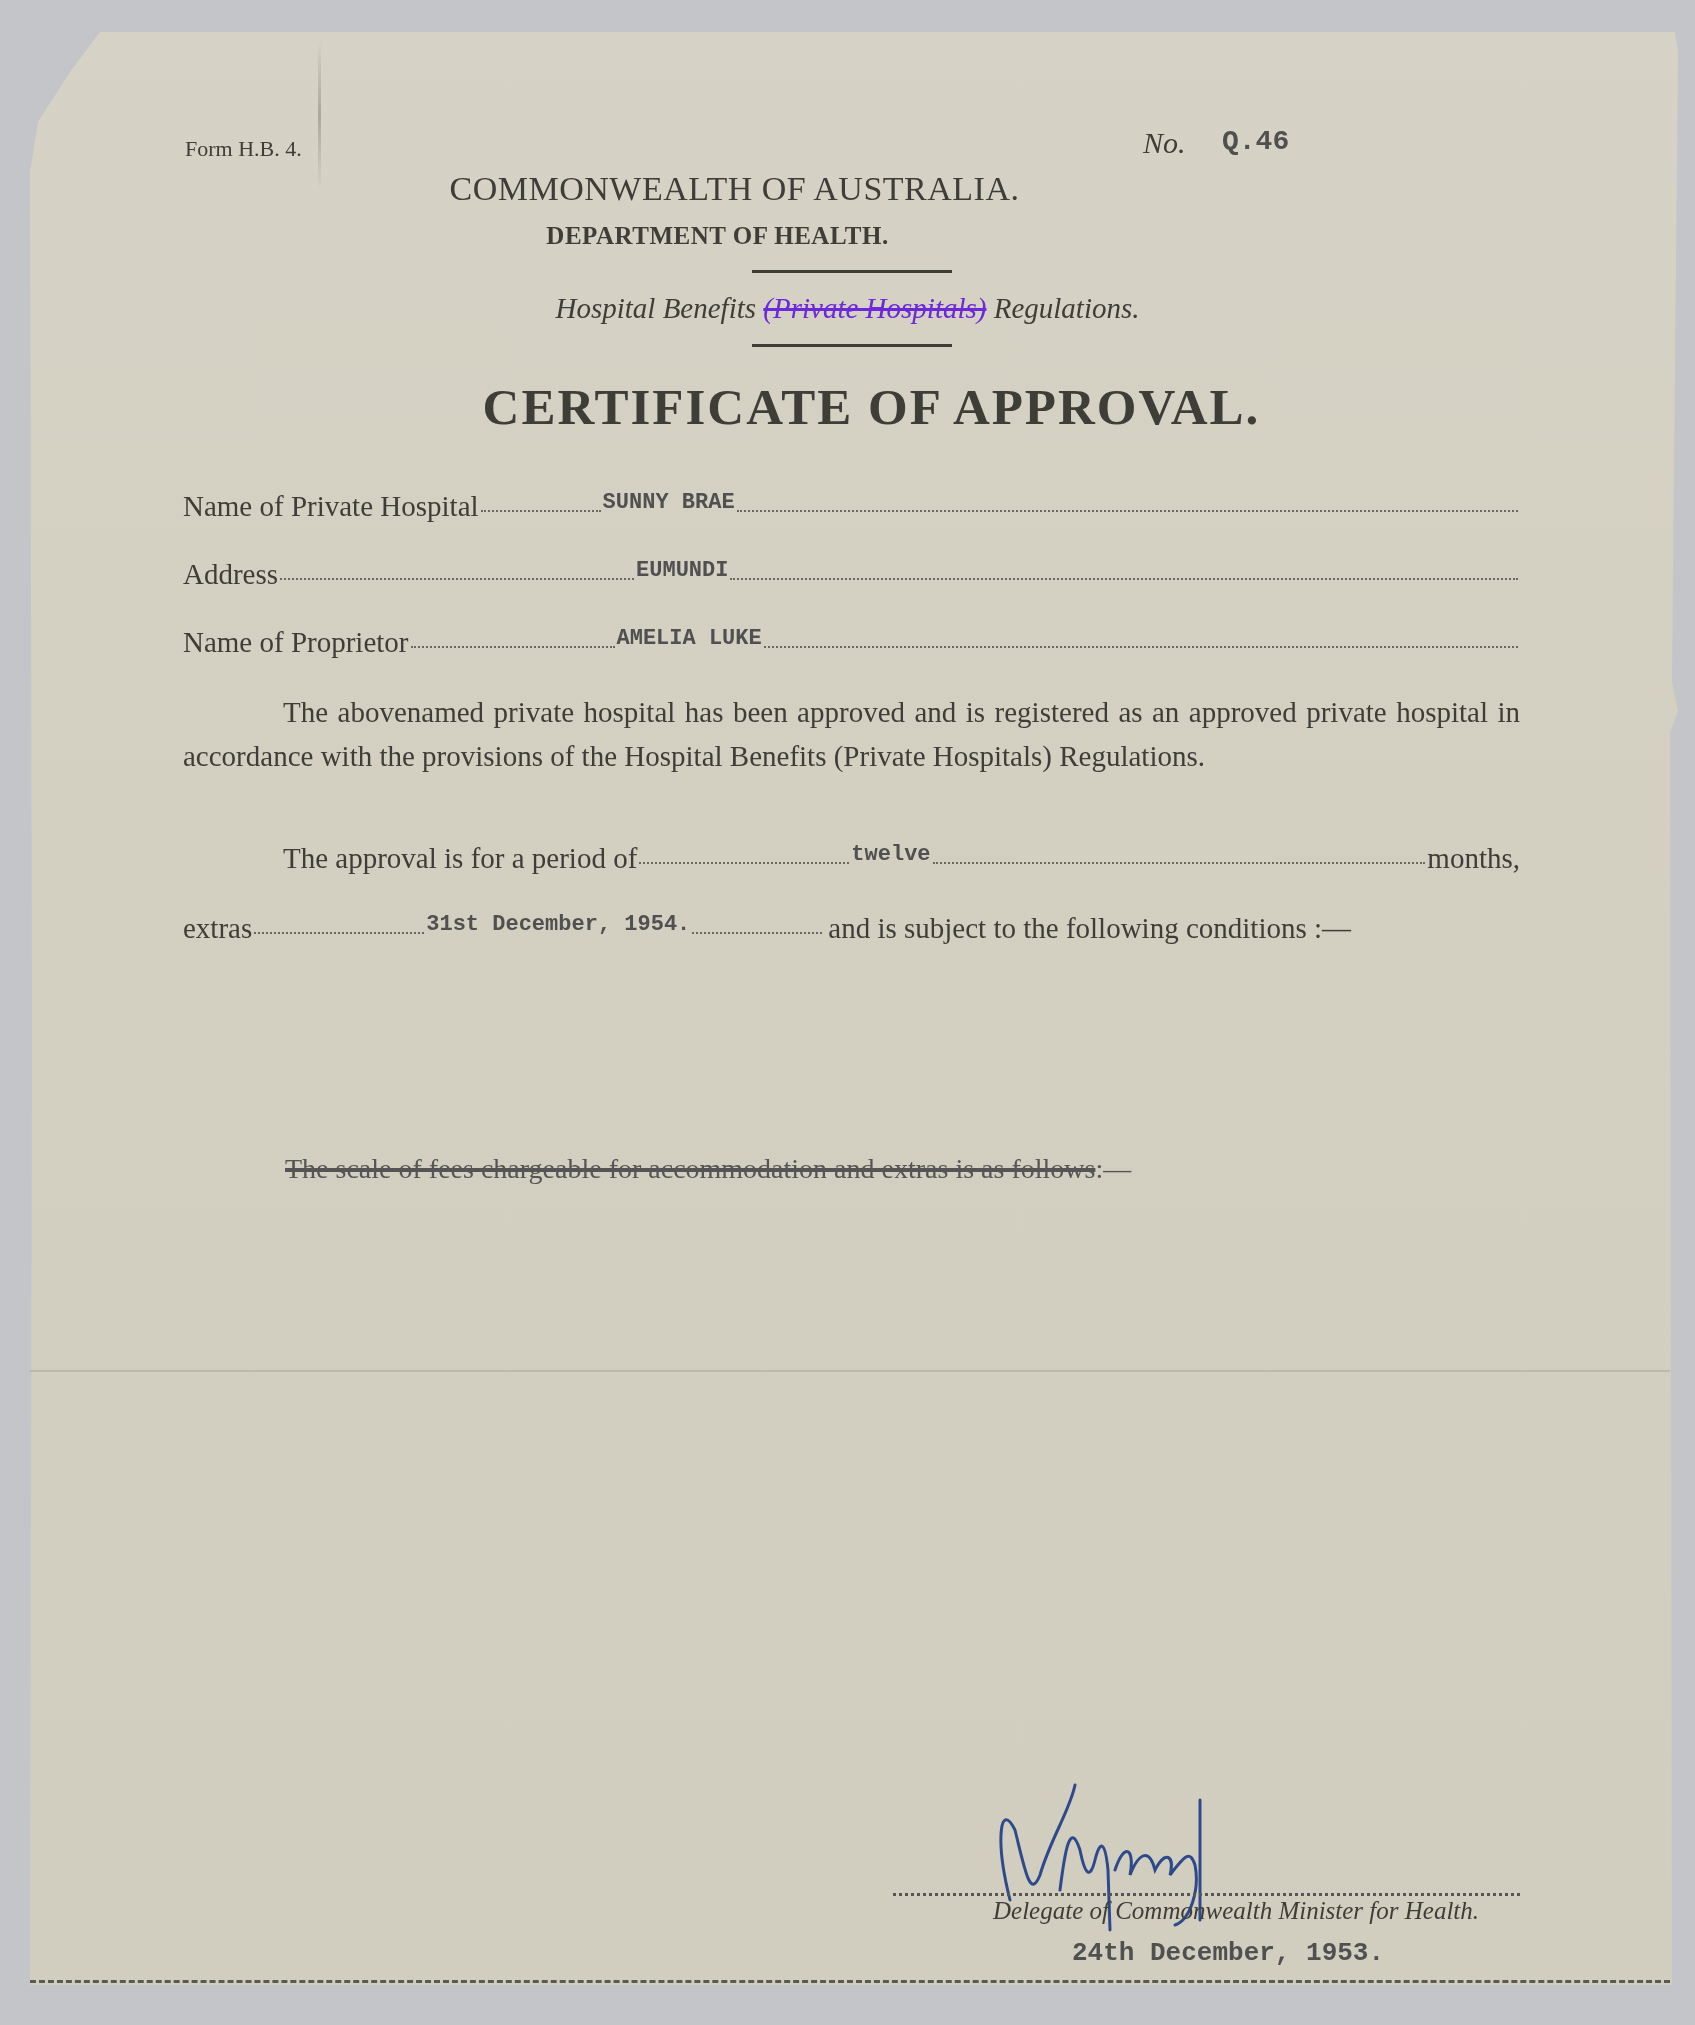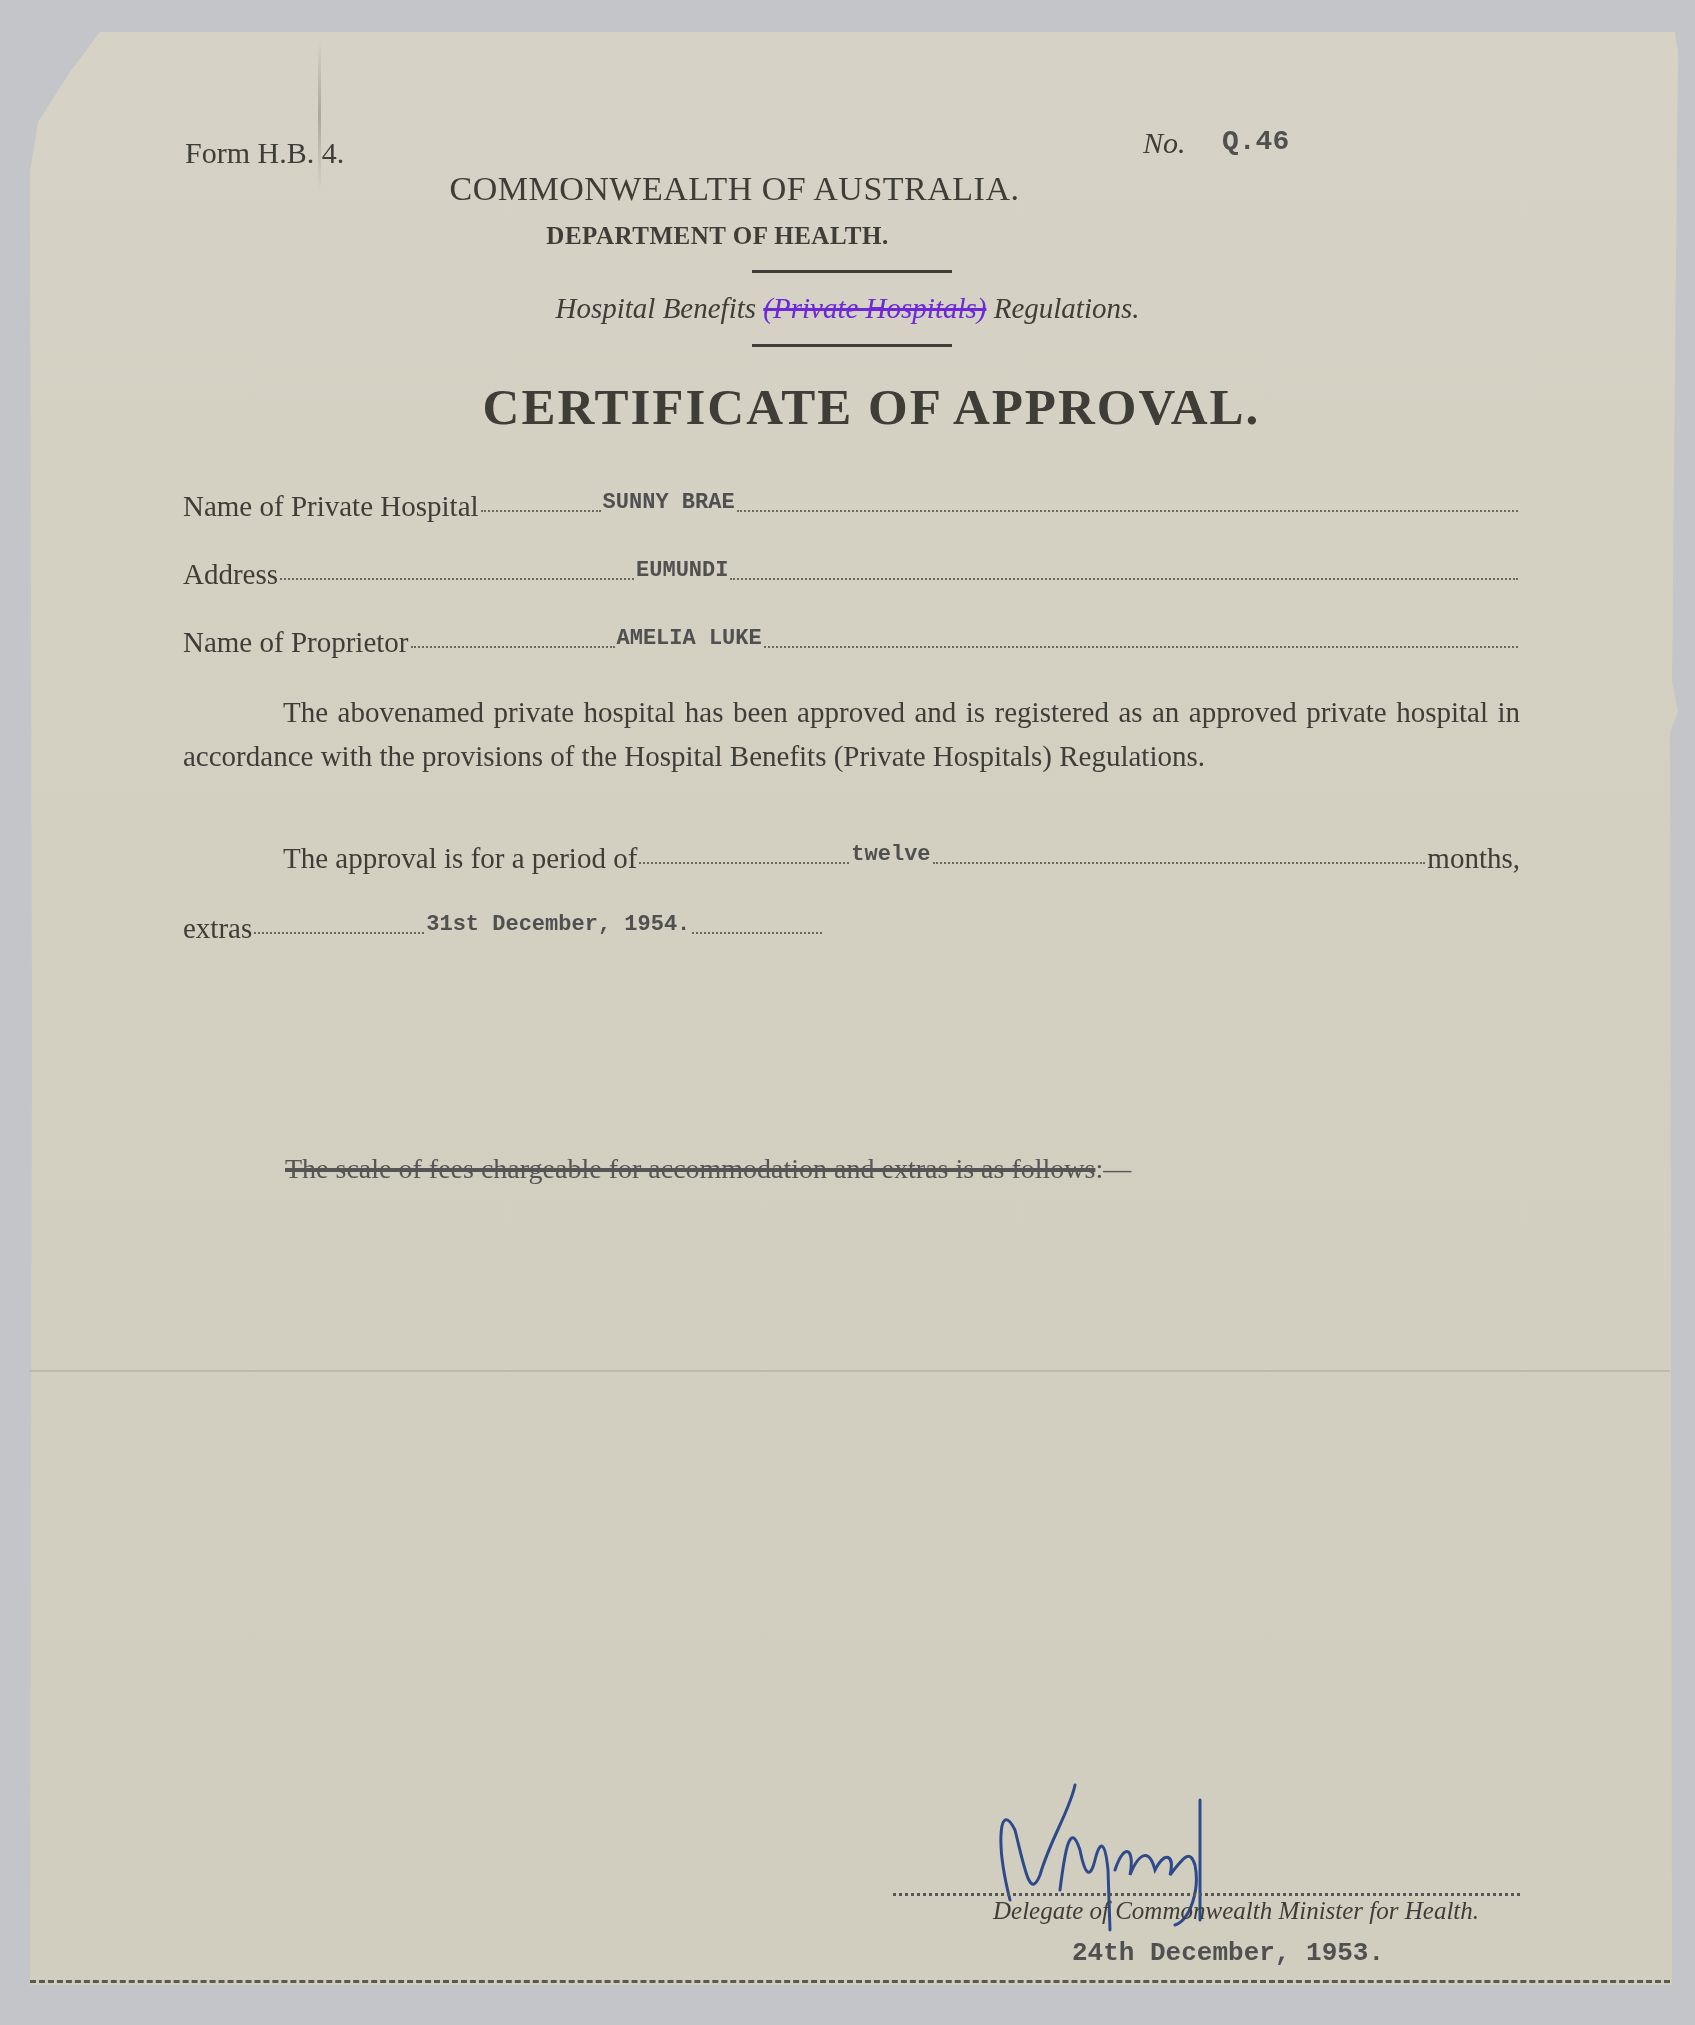--- a/index.html
+++ b/index.html
@@ -29,21 +29,21 @@
     .perf {
       position: absolute; left: 30px; top: 1980px; width: 1640px; height: 0;
       border-top: 3px dashed #5a5a55;
     }
     .abs { position: absolute; white-space: nowrap; }
     .typed {
       font-family: "Liberation Mono", "DejaVu Sans Mono", monospace;
       color: #505050;
       font-weight: bold;
     }
-    .form-id { left: 185px; top: 136px; font-size: 30px; }
+    .form-id { left: 185px; top: 136px; font-size: 22px; }
     .no-label { left: 1143px; top: 126px; font-size: 30px; font-style: italic; }
     .no-value { left: 1222px; top: 126px; font-size: 28px; }
     .header1 { left: 0; width: 1469px; text-align: center; top: 170px; font-size: 34px; letter-spacing: 0.5px; }
     .header2 { left: 0; width: 1435px; text-align: center; top: 222px; font-size: 25px; font-weight: bold; letter-spacing: 0.5px; }
     .rule { position: absolute; height: 3px; background: #3e3d37; }
     .rule1 { left: 752px; top: 270px; width: 200px; }
     .rule2 { left: 752px; top: 344px; width: 200px; }
     .regs { left: 0; width: 1695px; text-align: center; top: 292px; font-size: 29px; font-style: italic; }
     .struck { text-decoration: line-through; text-decoration-thickness: 3px; color: #6d28d9; }
     .title { left: 0; width: 1695px; text-align: center; top: 378px; font-size: 51px; font-weight: bold; letter-spacing: 2px; margin-left: 24px; }
@@ -120,20 +120,21 @@
   <span class="value typed">twelve</span>
   <span class="dots"></span>
   <span>months,</span>
 </div>
 
 <div class="field-row" style="top:912px;">
   <span>extras</span>
   <span class="dots short" style="width:170px;"></span>
   <span class="value typed">31st December, 1954.</span>
   <span class="dots short" style="width:130px;"></span>
+  <span style="margin-left:4px;">and is subject to the following conditions :—</span>
 </div>
 
 <div class="abs struck-line">
   <span class="t">The scale of fees chargeable for accommodation and extras is as follows</span><span>:—</span>
 </div>
 
 <svg class="signature" viewBox="0 0 260 160">
   <path d="M20 120 C 5 60, 10 20, 25 50 C 35 90, 40 120, 50 95 C 60 60, 80 30, 85 5 M 70 110 C 75 70, 80 40, 90 70 C 95 95, 100 100, 105 80 C 110 60, 115 60, 118 90 L 120 150 M 125 90 C 135 60, 145 70, 140 95 C 150 70, 160 70, 165 90 C 175 70, 185 75, 180 95 C 195 75, 200 70, 205 85 C 210 110, 200 140, 185 145 M 210 20 L 210 140" fill="none" stroke="#2f4a8a" stroke-width="3" stroke-linecap="round"></path>
 </svg>
 

